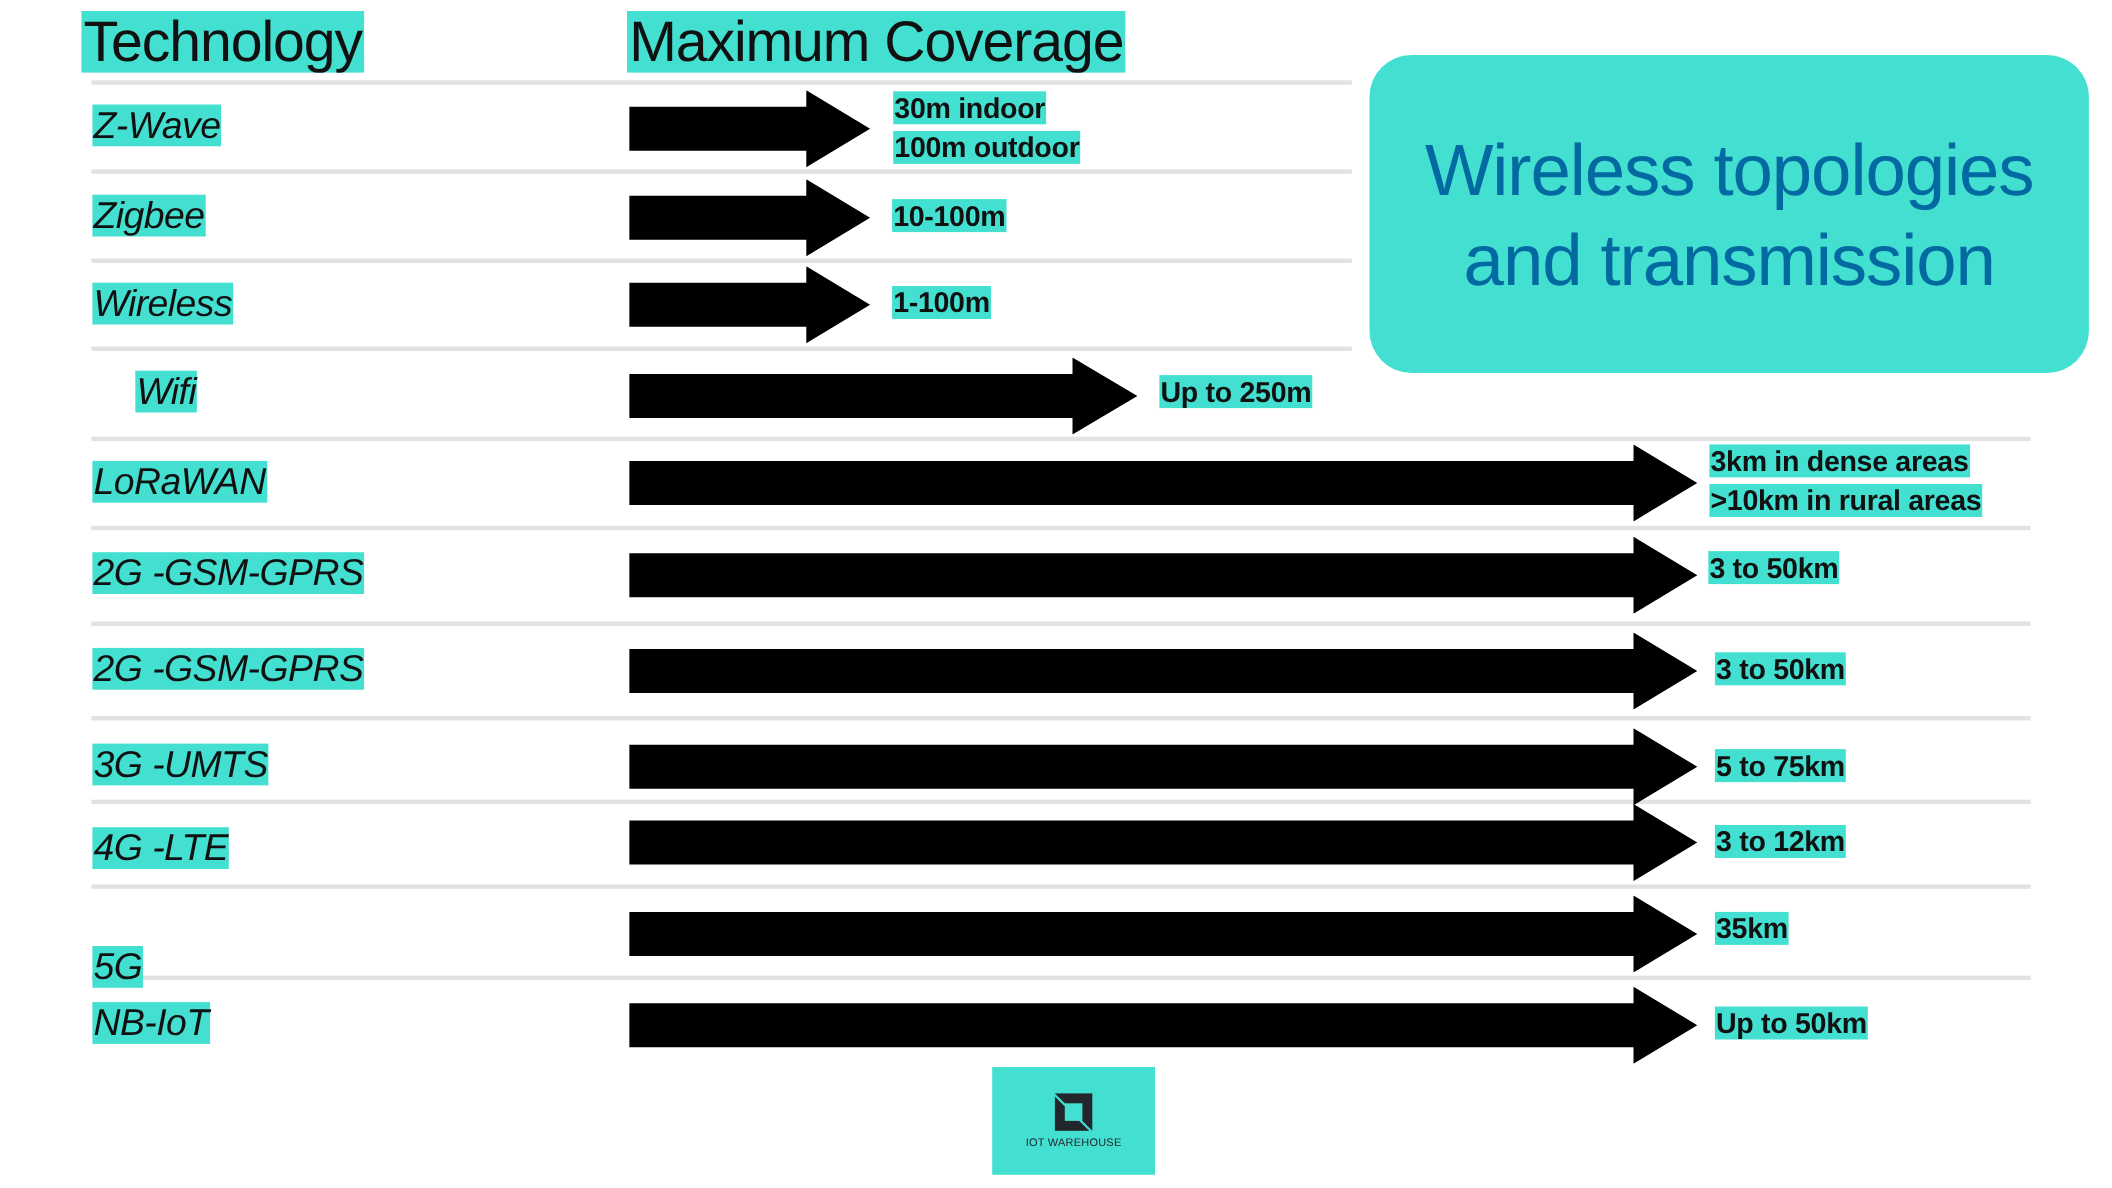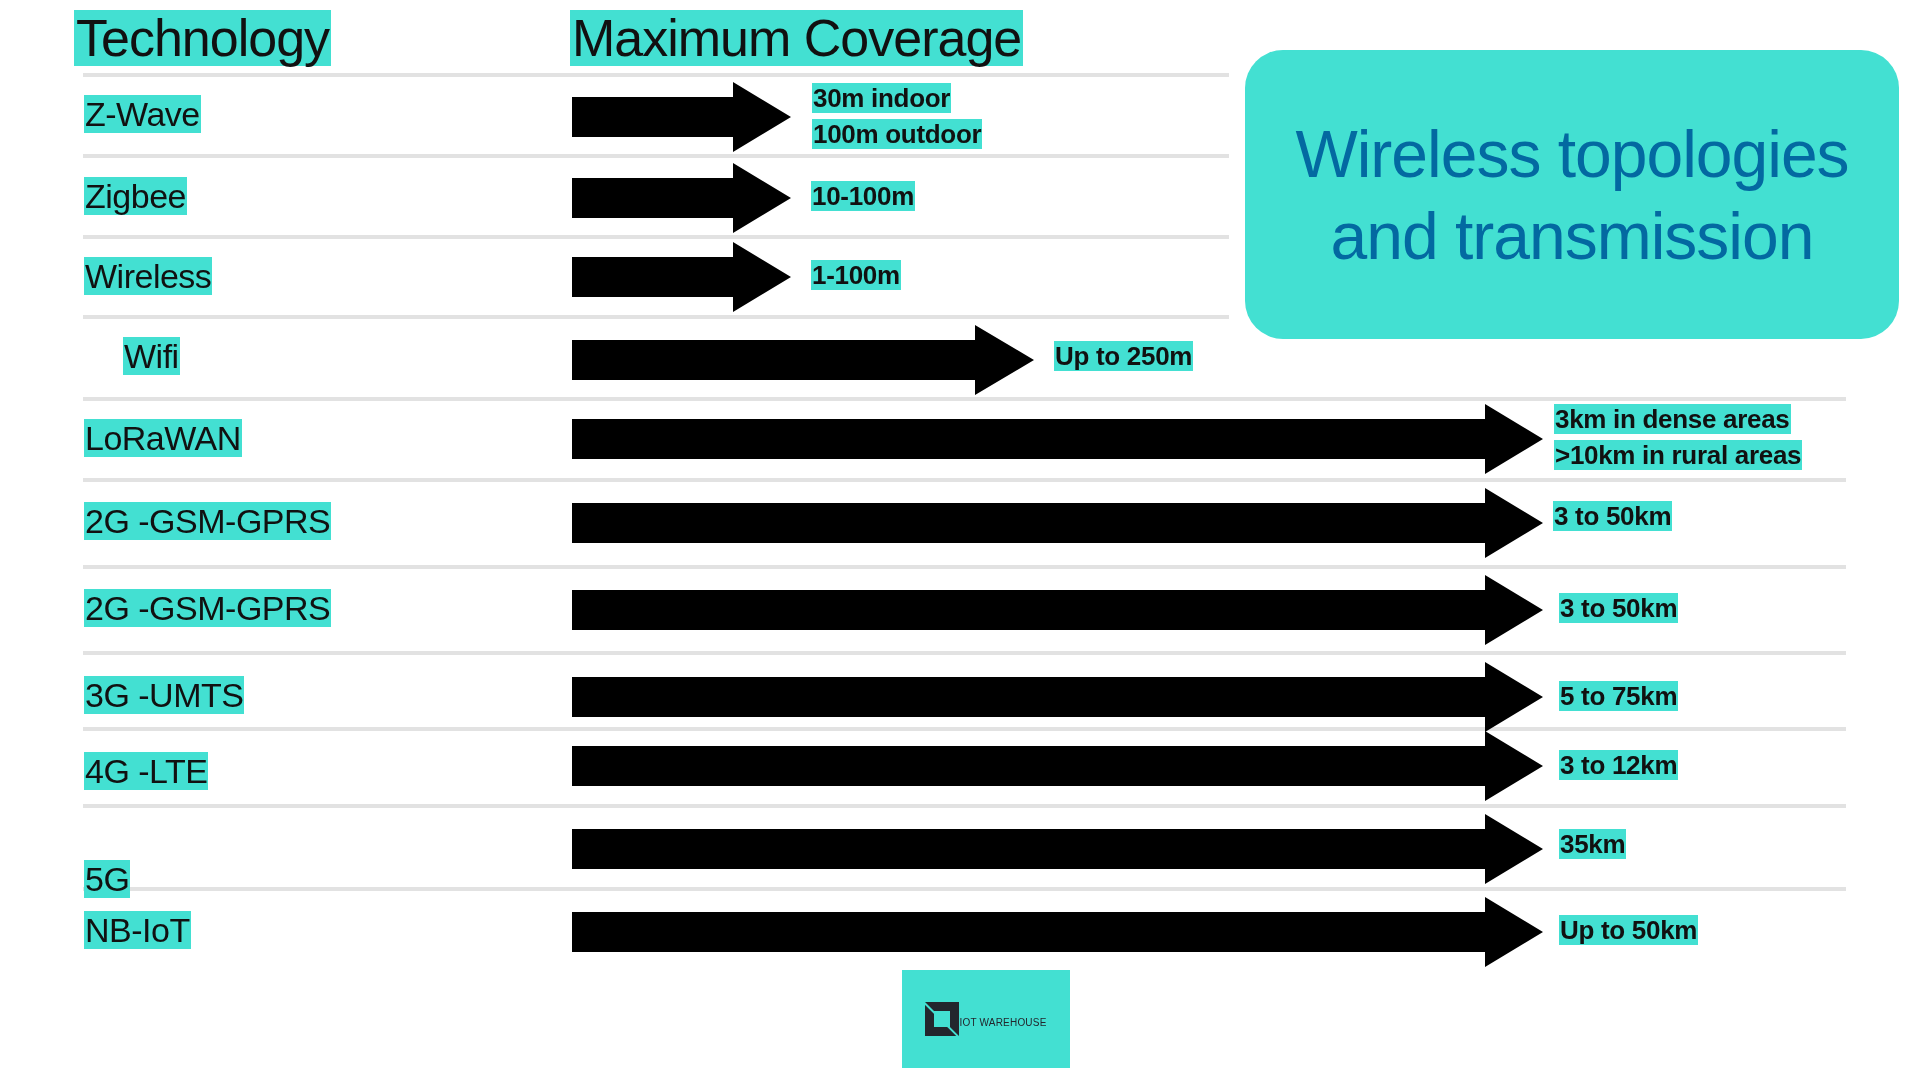--- a/index.html
+++ b/index.html
@@ -2,32 +2,32 @@
 <html><head>
 <meta charset="utf-8">
 <style>
   html, body { margin:0; padding:0; background:#ffffff; }
   body { width:1920px; height:1080px; position:relative; overflow:hidden;
          font-family: "Liberation Sans", "DejaVu Sans", sans-serif; color:#111; }
   .hl { background:#43e0d2; }
   .hdr { position:absolute; top:10px; font-size:52px; line-height:56px; font-weight:300; letter-spacing:-1px;text-align:right; }
   .hdr span { display:inline-block; padding:0 2px; }
   .divider { position:absolute; height:4px; background:#e2e2e2; left:83px; }
-  .tech { position:absolute; left:84px; font-size:34px; line-height:38px; letter-spacing:-0.5px; transform:translateY(-50%); }
+  .tech { position:absolute; left:84px; font-size:34px; line-height:38px; letter-spacing:-0.5px; transform:translateY(-50%);font-style:italic; }
   .tech span { display:inline-block; padding:0 1px; }
   .arrow { position:absolute; left:572px; }
   .arrow svg { display:block; }
   .val { position:absolute; font-size:26px; line-height:30px; transform:translateY(-50%); letter-spacing:-0.3px;font-weight:bold; }
   .val span { display:inline-block; padding:0 1px; margin:2px 0; }
   .val .line { display:block; }
   .title-box { position:absolute; left:1245px; top:50px; width:654px; height:289px; background:#43e0d2;
                border-radius:38px; display:flex; align-items:center; justify-content:center; text-align:center; }
   .title-box div { font-size:66px; line-height:82px; font-weight:300; letter-spacing:-1px; color:#0369a1; }
-  .logo { position:absolute; left:902px; top:970px; width:168px; height:98px; background:#43e0d2;
-          display:flex; flex-direction:row; align-items:center; justify-content:center; }
+  .logo { position:absolute; left:902px; top:970px; width:148px; height:98px; background:#43e0d2;
+          display:flex; flex-direction:column; align-items:center; justify-content:center; }
   .logo-mark { width:34px; height:34px; background:#23262d; position:relative; }
   .logo-mark::before { content:""; position:absolute; left:9px; top:9px; width:16px; height:16px; background:#43e0d2; }
   .logo-mark::after { content:""; position:absolute; left:0; top:0; width:48px; height:1.5px; background:#43e0d2;
                       transform-origin:0 0; transform:rotate(45deg); }
   .logo-text { font-size:10px; margin-top:6px; color:#23262d; letter-spacing:0.2px; }
 </style>
 </head>
 <body>
 
 <div class="hdr" style="left:74px;">

